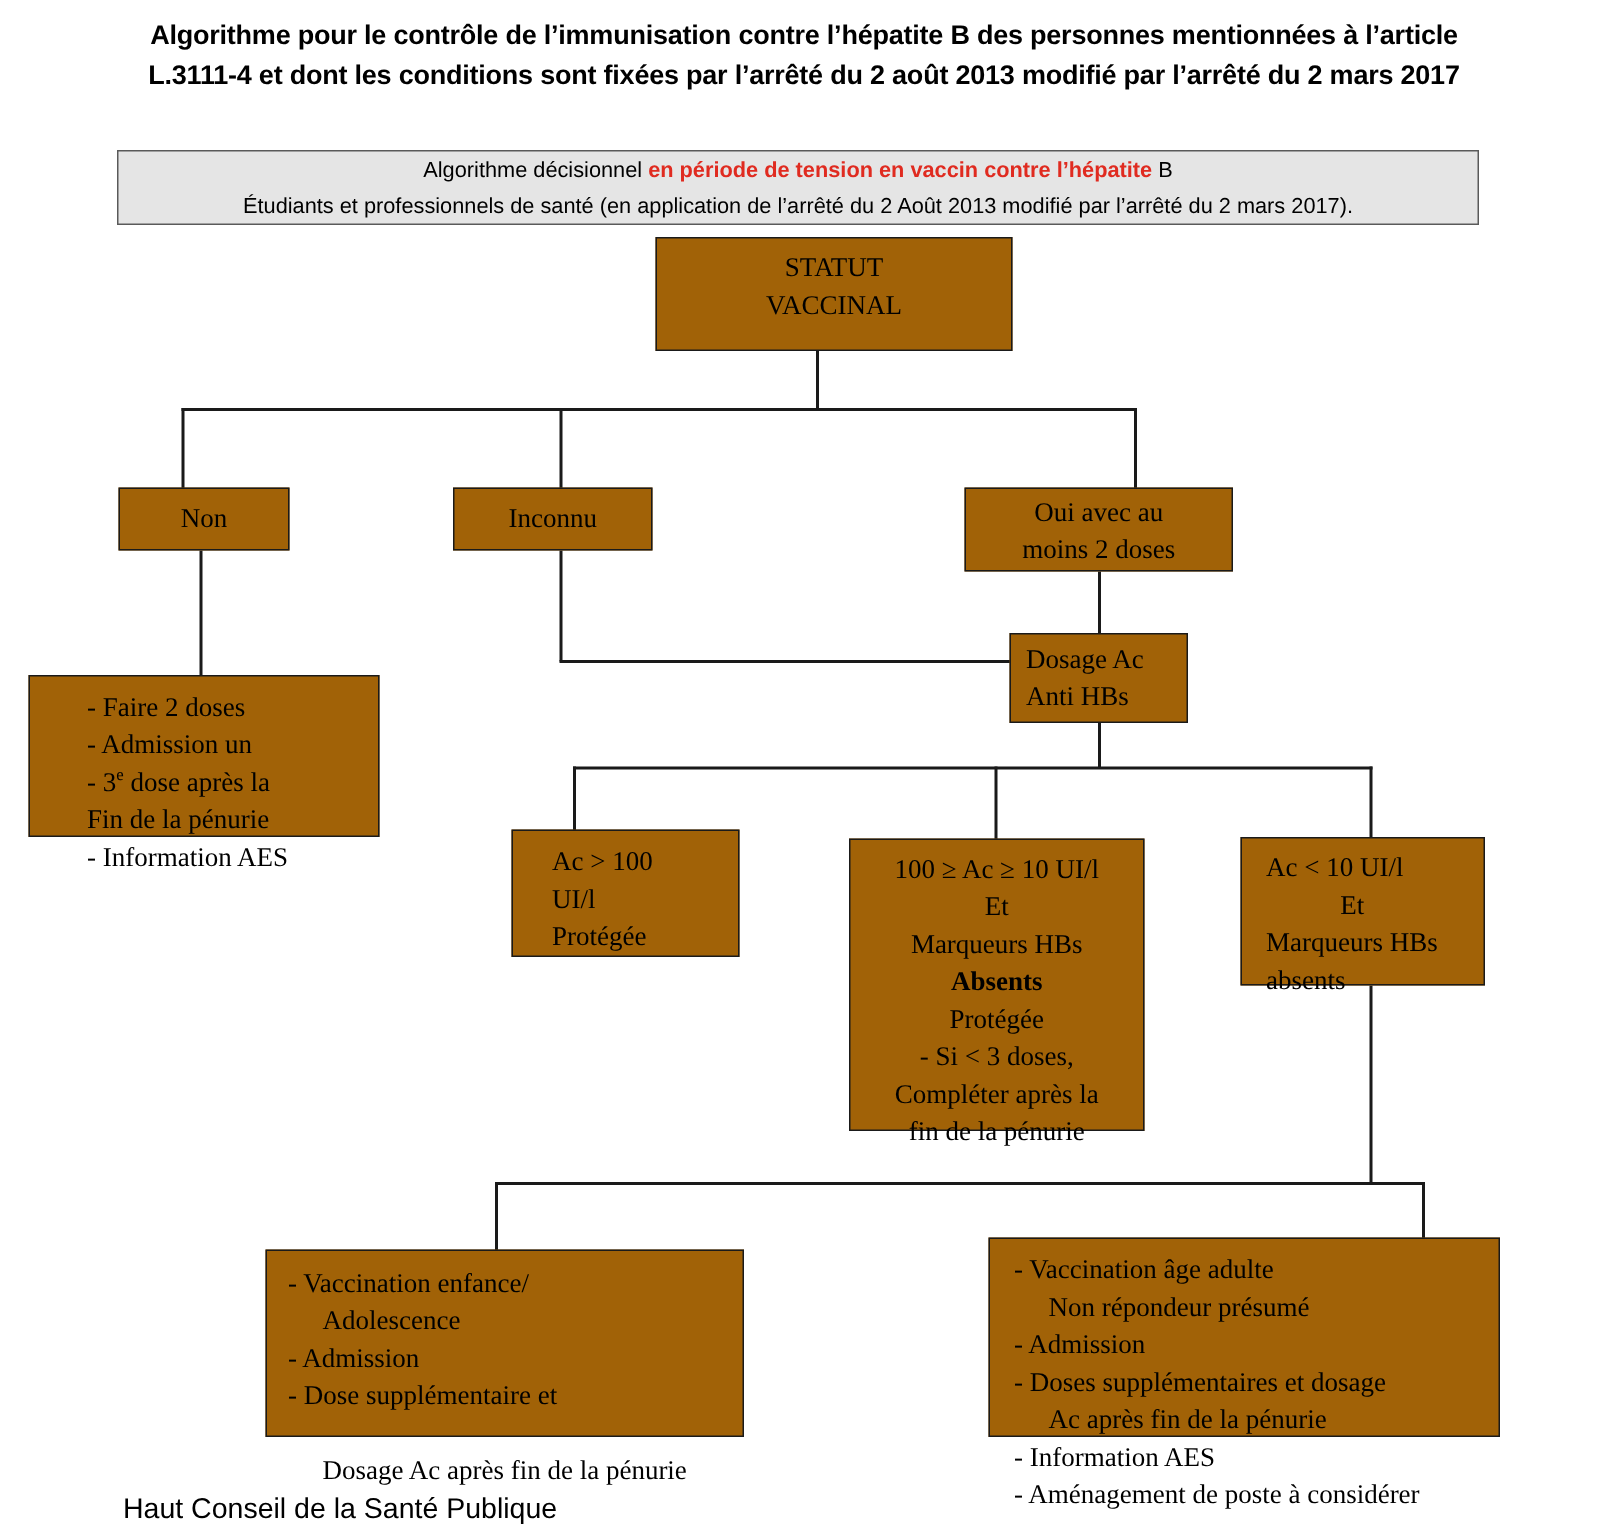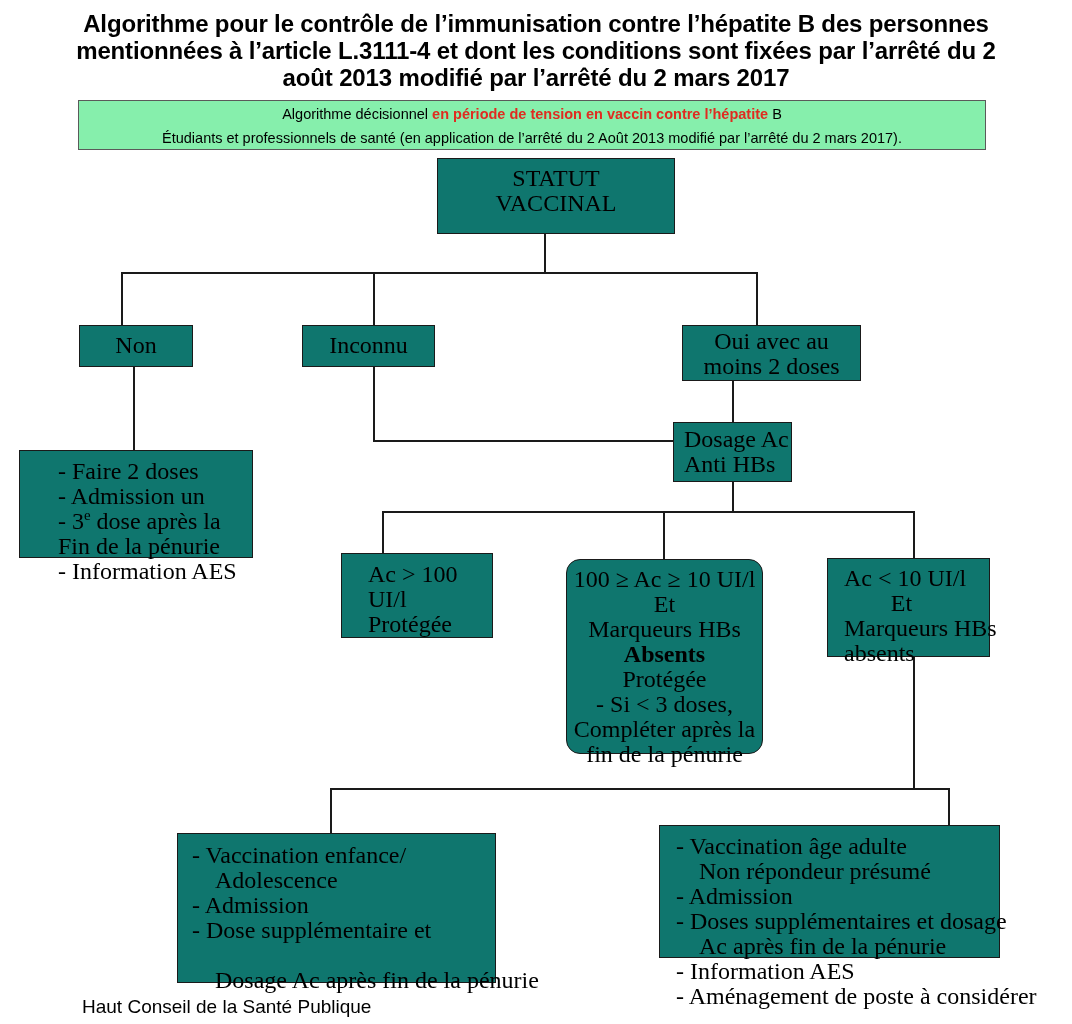--- a/index.html
+++ b/index.html
@@ -12,46 +12,46 @@
     overflow:hidden;
   }
   #canvas{position:absolute;inset:0;}
 
   .title{
     position:absolute;
     left:70px; top:10px; width:932px;
     text-align:center;
     font-family:"Liberation Sans", sans-serif;
     font-weight:bold;
-    font-size:24px;
+    font-size:18px;
     line-height:27px;
     letter-spacing:-0.15px;
   }
 
   .subtitle-box{
     position:absolute;
     left:78px; top:100px; width:908px; height:50px;
     border:1.6px solid #5a5a5a;
-    background:#86efac;
+    background:#e5e5e5;
     box-sizing:border-box;
     font-family:"Liberation Sans", sans-serif;
     font-size:14.5px;
     line-height:24px;
     text-align:center;
     padding-top:1px;
   }
   .subtitle-line{white-space:nowrap;}
   .red-bold{color:#e02b20;font-weight:bold;}
 
   .node{
     position:absolute;
     border:1.8px solid #1a1a1a;
-    background:#0f766e;
+    background:#a16207;
     box-sizing:border-box;
-    font-size:24px;
+    font-size:18px;
     line-height:25px;
   }
   .node .ln{white-space:nowrap;}
   .center{text-align:center;}
 
   
   .h{position:absolute;background:#1a1a1a;height:2px;}
   .v{position:absolute;background:#1a1a1a;width:2px;}
 
   .footer{
@@ -110,21 +110,21 @@
   </div>
 
   <div class="node center" style="left:79px; top:325px; width:114px; height:42px; padding-top:7px;">
     <div class="ln">Non</div>
   </div>
 
   <div class="node center" style="left:302px; top:325px; width:133px; height:42px; padding-top:7px;">
     <div class="ln">Inconnu</div>
   </div>
 
-  <div class="node center" style="left:643px; top:325px; width:179px; height:56px; padding-top:3px;margin-left:39px;">
+  <div class="node center" style="left:643px; top:325px; width:179px; height:56px; padding-top:3px;">
     <div class="ln">Oui avec au</div>
     <div class="ln">moins 2 doses</div>
   </div>
 
   <div class="node" style="left:673px; top:422px; width:119px; height:60px; padding:4px 0 0 10px;">
     <div class="ln">Dosage Ac</div>
     <div class="ln">Anti HBs</div>
   </div>
 
   <div class="node" style="left:19px; top:450px; width:234px; height:108px; padding:8px 0 0 38px;">
@@ -134,39 +134,39 @@
     <div class="ln">Fin de la pénurie</div>
     <div class="ln">-  Information AES</div>
   </div>
 
   <div class="node" style="left:341px; top:553px; width:152px; height:85px; padding:8px 0 0 26px;">
     <div class="ln">Ac &gt; 100</div>
     <div class="ln">UI/l</div>
     <div class="ln">Protégée</div>
   </div>
 
-  <div class="node center" style="left:566px; top:559px; width:197px; height:195px; padding-top:7px;border-radius:14px;">
+  <div class="node center" style="left:566px; top:559px; width:197px; height:195px; padding-top:7px;">
     <div class="ln">100 ≥ Ac ≥ 10 UI/l</div>
     <div class="ln">Et</div>
     <div class="ln">Marqueurs HBs</div>
     <div class="ln" style="font-weight:bold;">Absents</div>
     <div class="ln">Protégée</div>
     <div class="ln">- Si &lt; 3 doses,</div>
     <div class="ln">Compléter après la</div>
     <div class="ln">fin de la pénurie</div>
   </div>
 
   <div class="node" style="left:827px; top:558px; width:163px; height:99px; padding:7px 0 0 16px;">
     <div class="ln">Ac &lt; 10 UI/l</div>
     <div class="ln" style="text-align:center;padding-right:30px;">Et</div>
     <div class="ln">Marqueurs HBs</div>
     <div class="ln">absents</div>
   </div>
 
-  <div class="node" style="left:177px; top:833px; width:319px; height:150px; padding:9px 0 0 14px;">
+  <div class="node" style="left:177px; top:833px; width:319px; height:125px; padding:9px 0 0 14px;">
     <div class="ln">-  Vaccination enfance/</div>
     <div class="ln" style="padding-left:23px;">Adolescence</div>
     <div class="ln">-  Admission</div>
     <div class="ln">-  Dose supplémentaire et</div>
     <div class="ln" style="padding-left:23px;margin-top:25px;">Dosage Ac après fin de la pénurie</div>
   </div>
 
   <div class="node" style="left:659px; top:825px; width:341px; height:133px; padding:8px 0 0 16px;">
     <div class="ln">-  Vaccination âge adulte</div>
     <div class="ln" style="padding-left:23px;">Non répondeur présumé</div>

